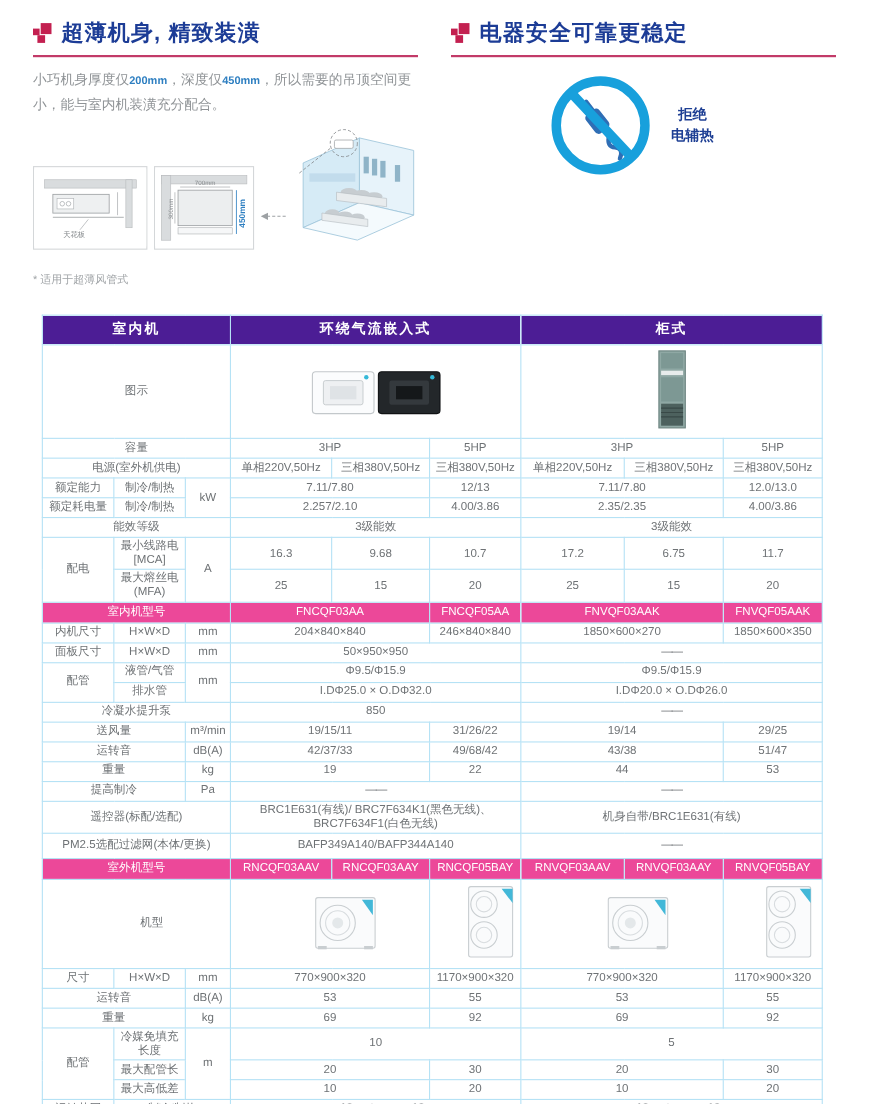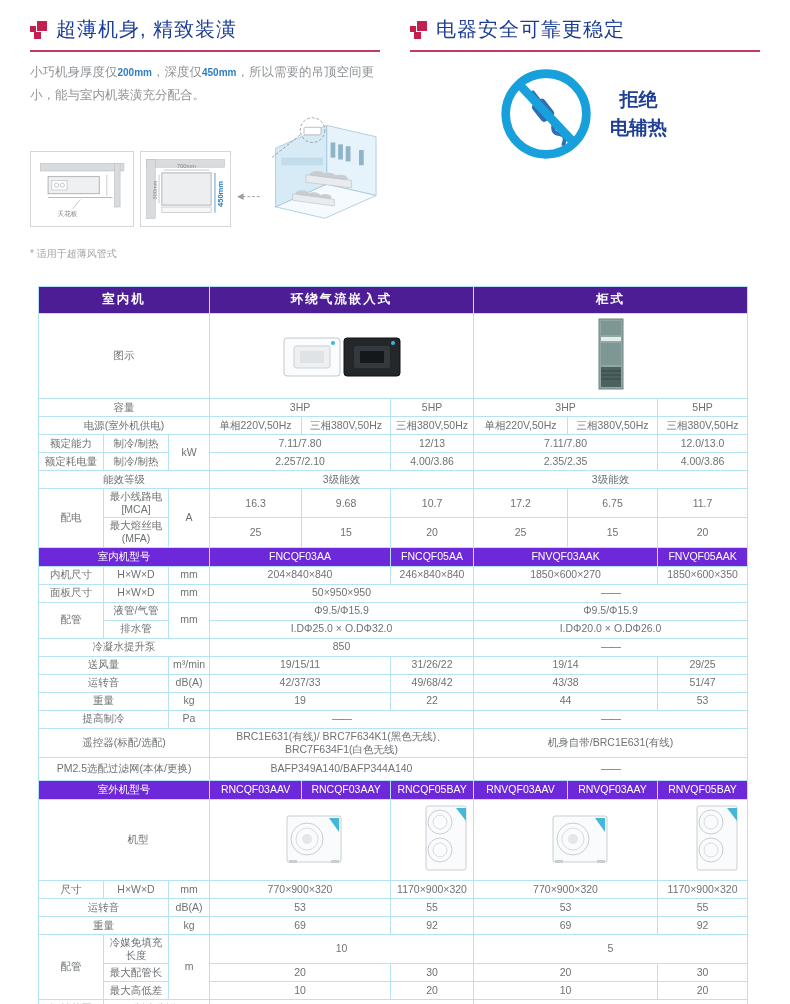--- a/index.html
+++ b/index.html
@@ -5,37 +5,37 @@
   html,body{margin:0;padding:0;background:#fff;}
   body{
     width:790px;height:1004px;overflow:hidden;
     font-family:"Liberation Sans","DejaVu Sans",sans-serif;
     color:#85898c;-webkit-font-smoothing:antialiased;
   }
   
   .features{display:flex;gap:30px;padding:16px 30px 0 30px;height:266px;box-sizing:border-box;}
   .feature{flex:1;min-width:0;}
   .feature-title-row{display:flex;align-items:center;gap:9px;border-bottom:2px solid #c23a68;padding-bottom:7px;}
-  .feature-title{color:#1c3c96;font-size:20px;font-weight:normal;letter-spacing:1px;white-space:nowrap;}
+  .feature-title{color:#1c3c96;font-size:20px;font-weight:bold;letter-spacing:1px;white-space:nowrap;}
   .feature-body{font-size:12.5px;line-height:1.85;color:#8f9396;margin-top:9px;}
   .hl{color:#2e7fc1;font-weight:bold;font-size:10px;}
   .diagram-row{display:flex;align-items:flex-end;gap:6px;margin-top:6px;}
   .diag-box{border:1px solid #d4d7d9;background:#fff;}
   .footnote{font-size:10px;color:#a0a4a7;margin-top:20px;}
   .noheat-row{display:flex;align-items:center;gap:16px;margin:14px 0 0 88px;}
-  .noheat-label{color:#1e3f94;font-weight:bold;font-size:19px;line-height:1.45;text-align:center;}
+  .noheat-label{color:#1e3f94;font-weight:bold;font-size:13px;line-height:1.45;text-align:center;}
   
   table.spec{border-collapse:collapse;table-layout:fixed;width:709px;margin:20px 0 0 38px;}
   table.spec td{
     border:1px solid #b5e2f5;font-size:10.5px;color:#6e7275;
     text-align:center;vertical-align:middle;padding:1px 2px;height:15px;line-height:1.25;
     overflow:hidden;
   }
   tr.thead td{background:#4c1d95;color:#fff;font-size:12.5px;font-weight:bold;height:24px;letter-spacing:2px;}
-  tr.band td{background:#6d28d9;color:#fff;height:16px;}
+  tr.band td{background:#ec4899;color:#fff;height:16px;}
   td.dash{color:#9aa0a3;letter-spacing:-1px;}
   tr.tall td{height:20px;}
   tr.imgrow td{height:82px;}
   tr.imgrow2 td{height:78px;padding-left:30px;}
   .img-pair{display:flex;justify-content:center;align-items:center;gap:4px;}
 </style>
 </head>
 <body>
 
 <div class="features">

